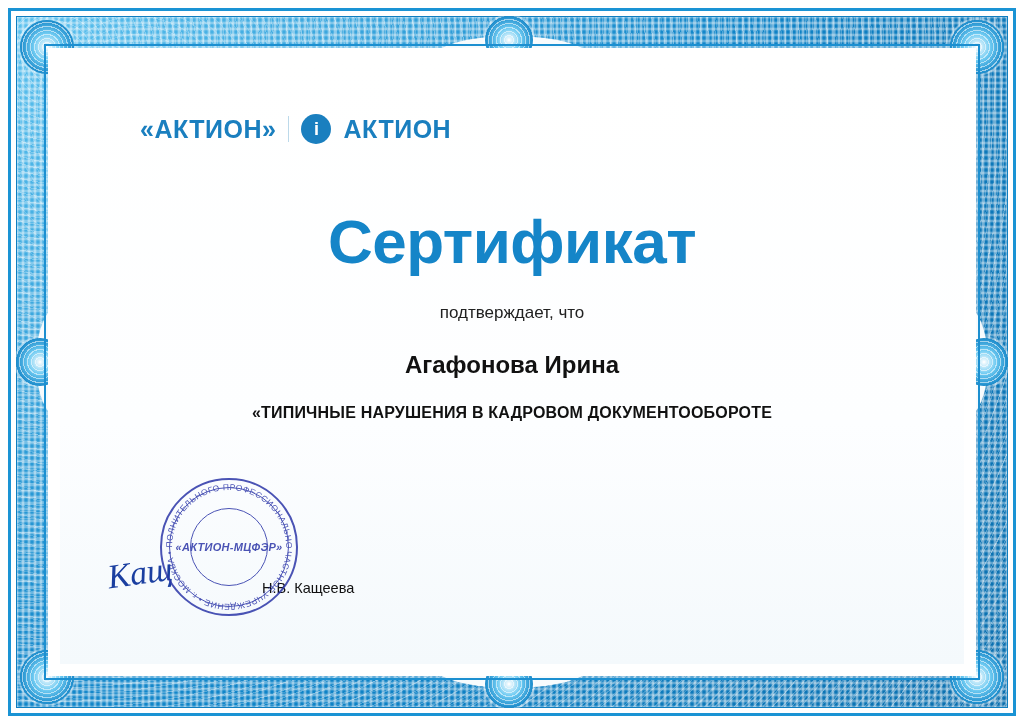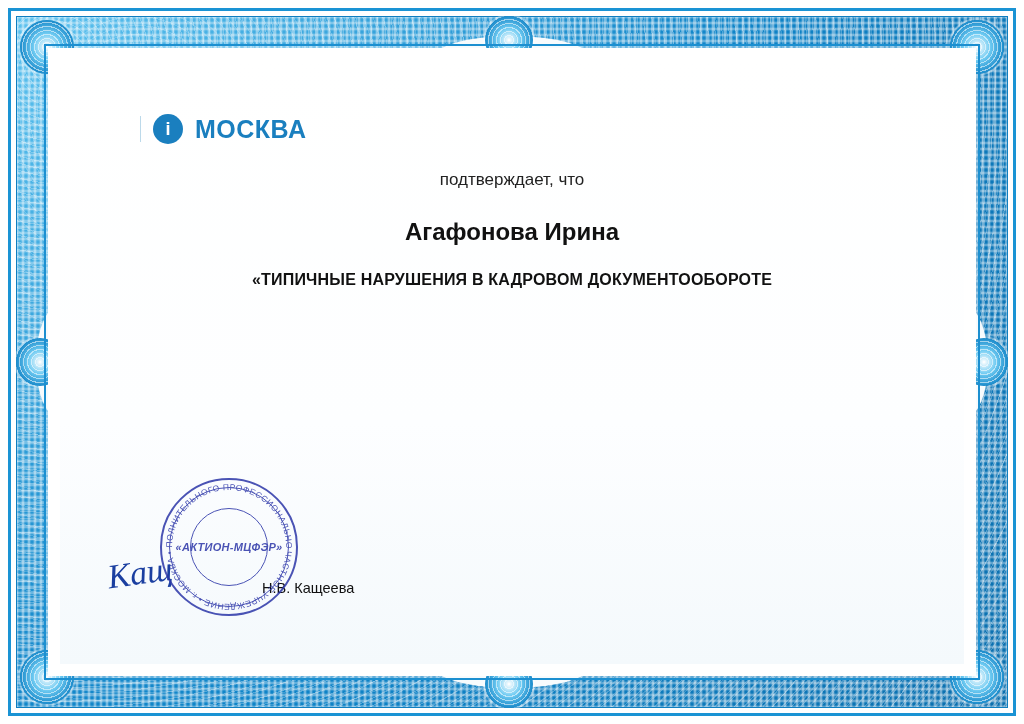--- a/index.html
+++ b/index.html
@@ -311,25 +311,27 @@
   <div class="rosette bm"></div>
   <div class="rosette lm"></div>
   <div class="rosette rm"></div>
 
   <div class="border-inner-white"></div>
   <div class="border-inner-line"></div>
 
   <div class="content">
 
     <div class="logo-row">
+      <span class="logo-aktion">«АКТИОН»</span>
       <span class="logo-sep"></span>
       <span class="logo-mark">i</span>
-      <span class="logo-mcfer">МОСКВА</span>
+      <span class="logo-mcfer">АКТИОН</span>
     </div>
 
+    <div class="title">Сертификат</div>
 
     <div class="subtitle">подтверждает, что</div>
 
     <div class="recipient">Агафонова Ирина</div>
 
 
     <div class="course">
       <div>«ТИПИЧНЫЕ НАРУШЕНИЯ В КАДРОВОМ ДОКУМЕНТООБОРОТЕ</div>
     </div>
 

